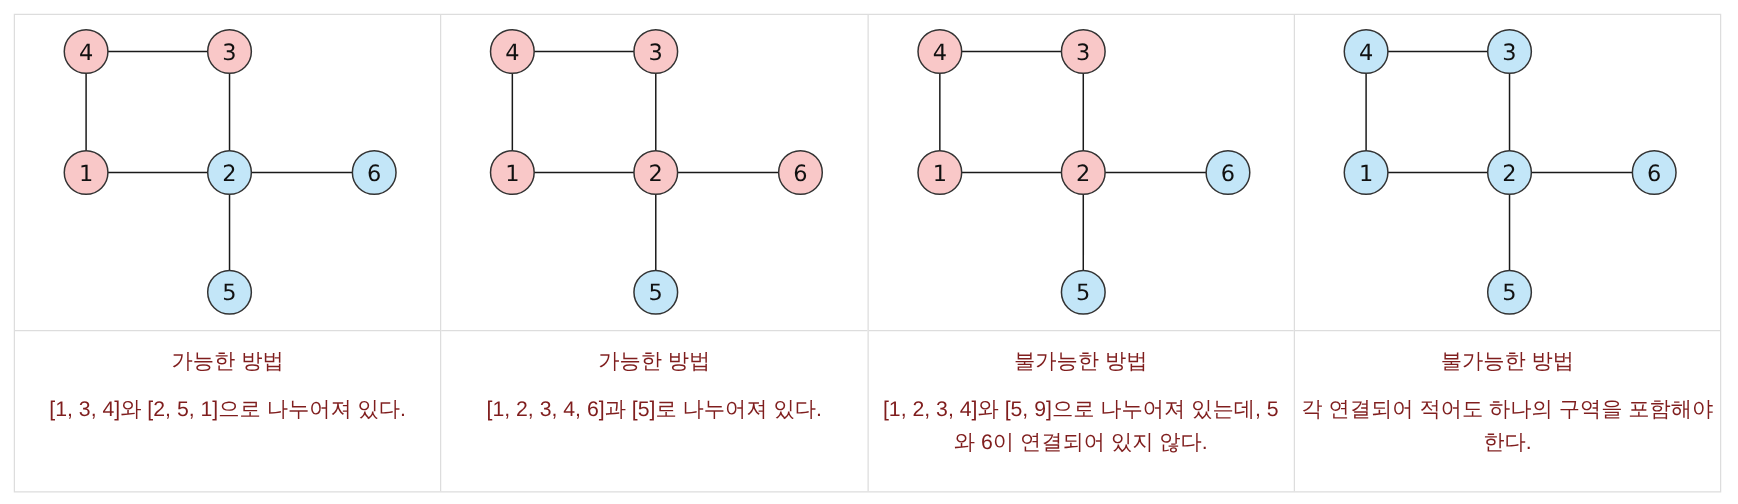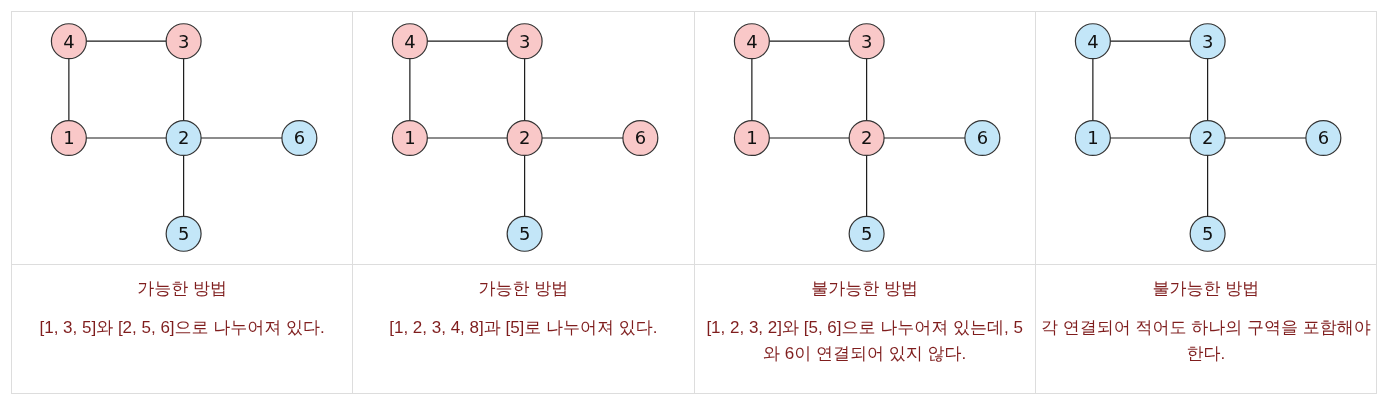--- a/index.html
+++ b/index.html
@@ -94,21 +94,21 @@
             <circle cx="57" cy="29" r="17.5" fill="#f9c8c8" stroke="#333333" stroke-width="1.2"></circle>
             <text x="57" y="29" dy="0.36em" text-anchor="middle" class="node-label">4</text>
             <circle cx="172" cy="222" r="17.5" fill="#c3e6f8" stroke="#333333" stroke-width="1.2"></circle>
             <text x="172" y="222" dy="0.36em" text-anchor="middle" class="node-label">5</text>
             <circle cx="288" cy="126" r="17.5" fill="#c3e6f8" stroke="#333333" stroke-width="1.2"></circle>
             <text x="288" y="126" dy="0.36em" text-anchor="middle" class="node-label">6</text>
           </svg>
       </div>
       <div class="caption-area">
         <div class="caption-title">가능한 방법</div>
-        <div class="caption-desc">[1, 3, 5]와 [2, 5, 6]으로 나누어져 있다.</div>
+        <div class="caption-desc">[1, 3, 4]와 [2, 5, 1]으로 나누어져 있다.</div>
       </div>
     </div>
 
     <div class="panel">
       <div class="graph-area">
         <svg viewBox="0 0 341 252">
             <line x1="57" y1="29" x2="172" y2="29" stroke="#1a1a1a" stroke-width="1.2"></line>
             <line x1="57" y1="29" x2="57" y2="126" stroke="#1a1a1a" stroke-width="1.2"></line>
             <line x1="172" y1="29" x2="172" y2="126" stroke="#1a1a1a" stroke-width="1.2"></line>
             <line x1="57" y1="126" x2="172" y2="126" stroke="#1a1a1a" stroke-width="1.2"></line>
@@ -123,21 +123,21 @@
             <circle cx="57" cy="29" r="17.5" fill="#f9c8c8" stroke="#333333" stroke-width="1.2"></circle>
             <text x="57" y="29" dy="0.36em" text-anchor="middle" class="node-label">4</text>
             <circle cx="172" cy="222" r="17.5" fill="#c3e6f8" stroke="#333333" stroke-width="1.2"></circle>
             <text x="172" y="222" dy="0.36em" text-anchor="middle" class="node-label">5</text>
             <circle cx="288" cy="126" r="17.5" fill="#f9c8c8" stroke="#333333" stroke-width="1.2"></circle>
             <text x="288" y="126" dy="0.36em" text-anchor="middle" class="node-label">6</text>
           </svg>
       </div>
       <div class="caption-area">
         <div class="caption-title">가능한 방법</div>
-        <div class="caption-desc">[1, 2, 3, 4, 8]과 [5]로 나누어져 있다.</div>
+        <div class="caption-desc">[1, 2, 3, 4, 6]과 [5]로 나누어져 있다.</div>
       </div>
     </div>
 
     <div class="panel">
       <div class="graph-area">
         <svg viewBox="0 0 341 252">
             <line x1="57" y1="29" x2="172" y2="29" stroke="#1a1a1a" stroke-width="1.2"></line>
             <line x1="57" y1="29" x2="57" y2="126" stroke="#1a1a1a" stroke-width="1.2"></line>
             <line x1="172" y1="29" x2="172" y2="126" stroke="#1a1a1a" stroke-width="1.2"></line>
             <line x1="57" y1="126" x2="172" y2="126" stroke="#1a1a1a" stroke-width="1.2"></line>
@@ -152,21 +152,21 @@
             <circle cx="57" cy="29" r="17.5" fill="#f9c8c8" stroke="#333333" stroke-width="1.2"></circle>
             <text x="57" y="29" dy="0.36em" text-anchor="middle" class="node-label">4</text>
             <circle cx="172" cy="222" r="17.5" fill="#c3e6f8" stroke="#333333" stroke-width="1.2"></circle>
             <text x="172" y="222" dy="0.36em" text-anchor="middle" class="node-label">5</text>
             <circle cx="288" cy="126" r="17.5" fill="#c3e6f8" stroke="#333333" stroke-width="1.2"></circle>
             <text x="288" y="126" dy="0.36em" text-anchor="middle" class="node-label">6</text>
           </svg>
       </div>
       <div class="caption-area">
         <div class="caption-title">불가능한 방법</div>
-        <div class="caption-desc">[1, 2, 3, 2]와 [5, 6]으로 나누어져 있는데, 5와 6이 연결되어 있지 않다.</div>
+        <div class="caption-desc">[1, 2, 3, 4]와 [5, 9]으로 나누어져 있는데, 5와 6이 연결되어 있지 않다.</div>
       </div>
     </div>
 
     <div class="panel">
       <div class="graph-area">
         <svg viewBox="0 0 341 252">
             <line x1="57" y1="29" x2="172" y2="29" stroke="#1a1a1a" stroke-width="1.2"></line>
             <line x1="57" y1="29" x2="57" y2="126" stroke="#1a1a1a" stroke-width="1.2"></line>
             <line x1="172" y1="29" x2="172" y2="126" stroke="#1a1a1a" stroke-width="1.2"></line>
             <line x1="57" y1="126" x2="172" y2="126" stroke="#1a1a1a" stroke-width="1.2"></line>

